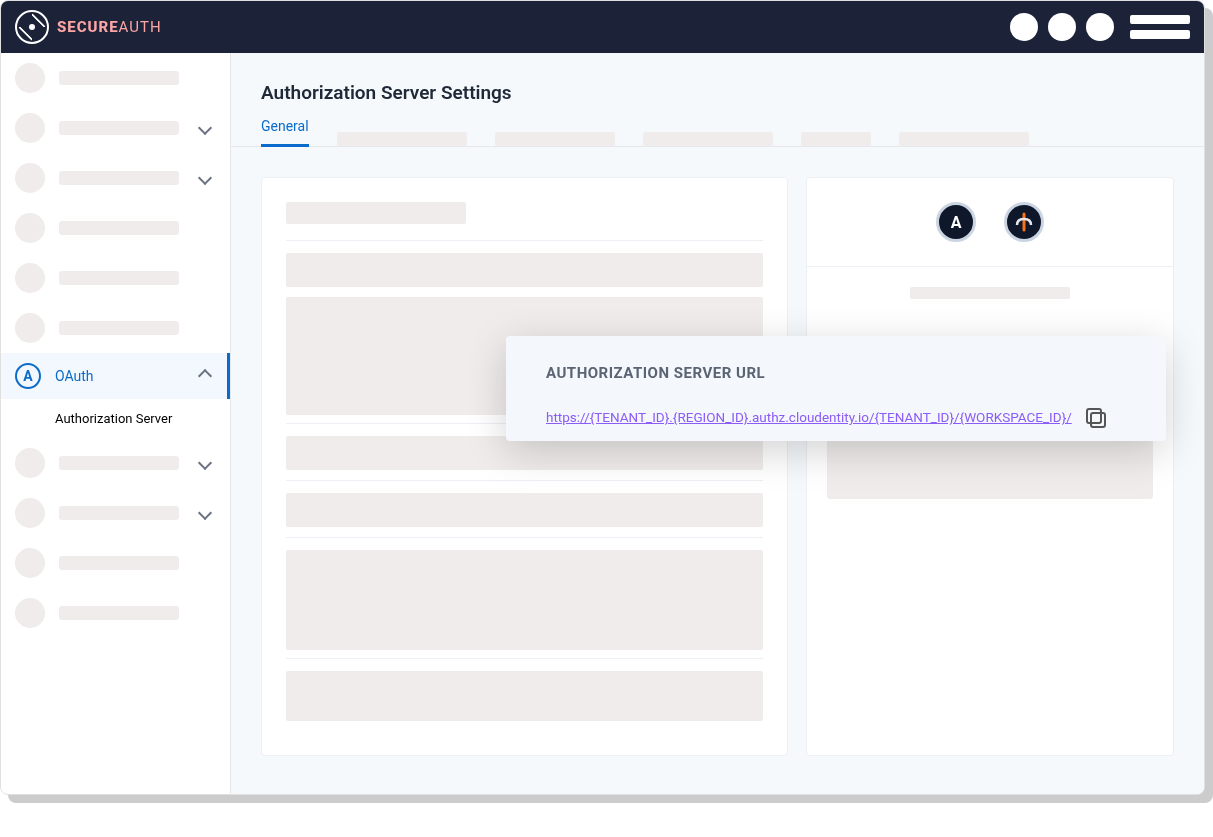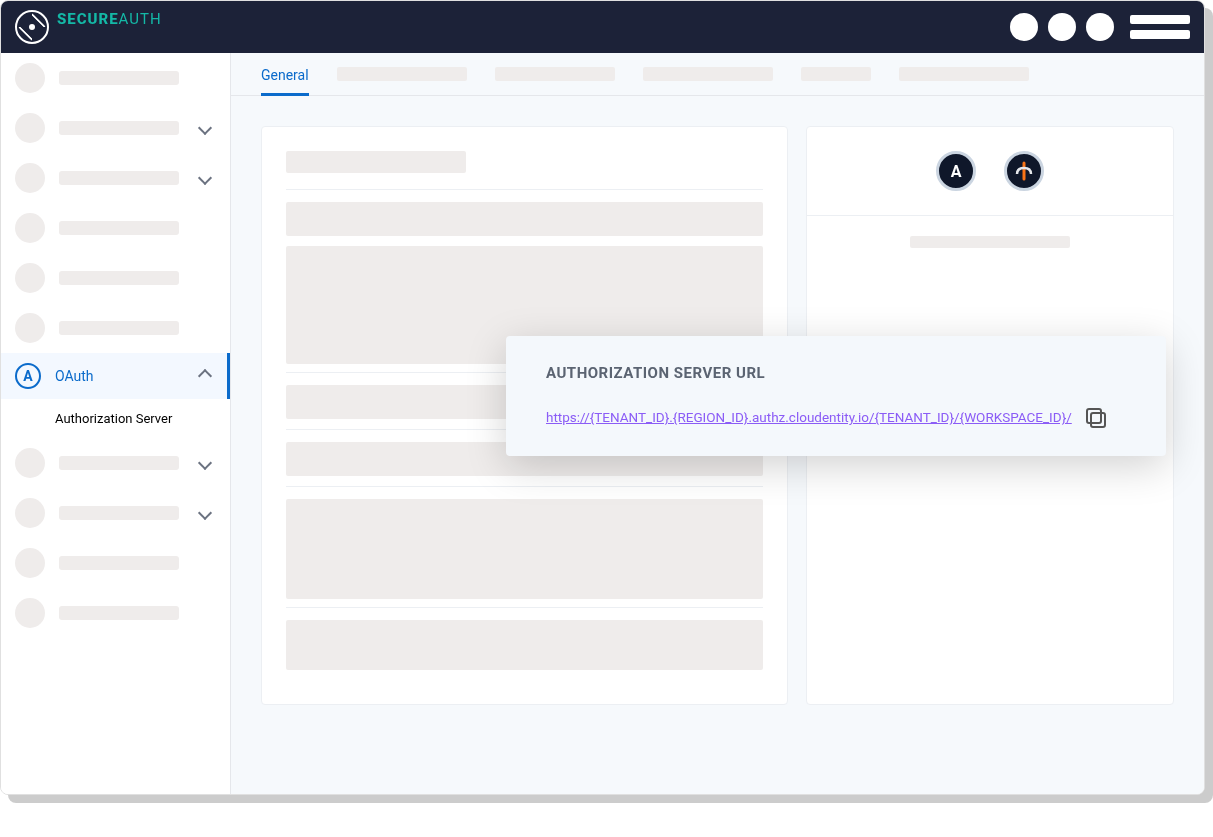--- a/index.html
+++ b/index.html
@@ -25,23 +25,23 @@
     .top-header {
       height: 52px;
       background: #1c2238;
       display: flex;
       align-items: center;
       padding: 0 14px;
       justify-content: space-between;
     }
     .brand {
       display: flex;
-      align-items: flex-start;
+      align-items: center;
       gap: 8px;
-      color: #14b8a6;
+      color: #fca5a5;
       font-weight: 700;
       letter-spacing: 1px;
       font-size: 15px;
     }
     .brand-logo {
       width: 34px;
       height: 34px;
       border: 2px solid #ffffff;
       border-radius: 50%;
       display: flex;
@@ -199,21 +199,21 @@
       font-size: 19px;
       font-weight: 600;
       color: #1f2937;
       padding: 28px 30px 0 30px;
     }
     .tabs {
       display: flex;
       gap: 28px;
       padding: 14px 34px 0 30px;
       border-bottom: 1px solid #e5e7eb;
-      align-items: flex-start;
+      align-items: flex-end;
     }
     .tab {
       padding-bottom: 12px;
       font-size: 14px;
       color: #6b7280;
       position: relative;
     }
     .tab.active {
       color: #0b6bcb;
     }
@@ -288,21 +288,21 @@
     }
     
     .callout {
       position: absolute;
       left: 505px;
       top: 335px;
       width: 660px;
       background: #f4f8fc;
       border-radius: 4px;
       box-shadow: 0 10px 40px rgba(0,0,0,0.18);
-      padding: 28px 32px 30px 40px;
+      padding: 28px 32px 15px 40px;
       z-index: 10;
     }
     .callout-title {
       font-size: 15px;
       font-weight: 700;
       letter-spacing: 0.5px;
       color: #5b6472;
       margin-bottom: 26px;
     }
     .callout-url-row {
@@ -415,20 +415,21 @@
         <div class="nav-icon-ph"></div>
         <div class="nav-label-ph"></div>
       </div>
       <div class="nav-item">
         <div class="nav-icon-ph"></div>
         <div class="nav-label-ph"></div>
       </div>
     </div>
 
     <div class="main">
+      <h1 class="page-title">Authorization Server Settings</h1>
 
       <div class="tabs">
         <div class="tab active">
           <span>General</span>
         </div>
         <div class="tab-ph ph" style="width:130px"></div>
         <div class="tab-ph ph" style="width:120px"></div>
         <div class="tab-ph ph" style="width:130px"></div>
         <div class="tab-ph ph" style="width:70px"></div>
         <div class="tab-ph ph" style="width:130px"></div>

